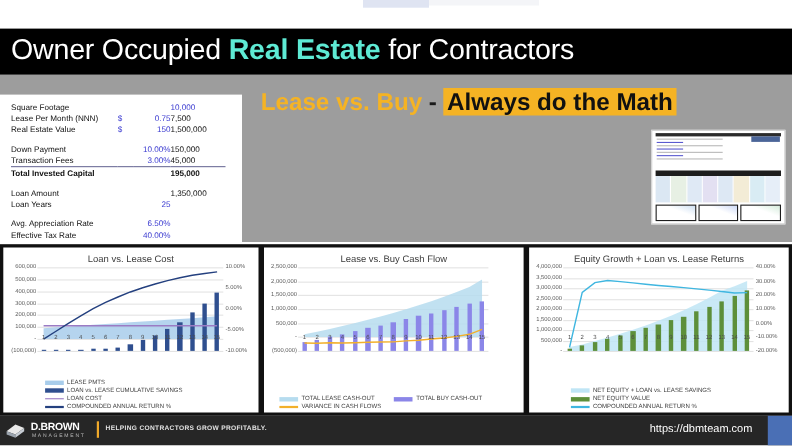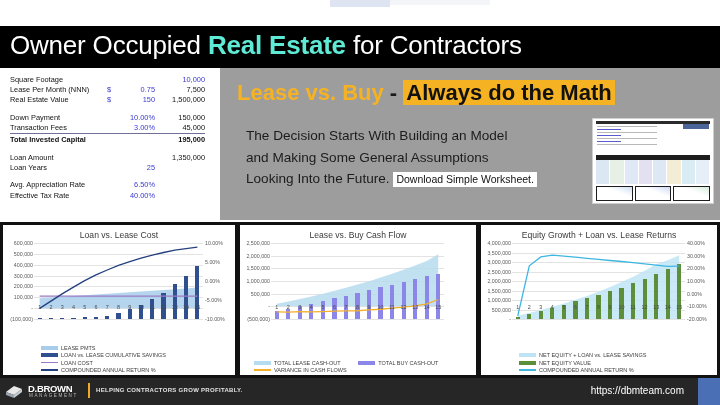--- a/index.html
+++ b/index.html
@@ -14,29 +14,29 @@
   .eyebrow-artifact2{position:absolute;left:390px;top:0px;width:100px;height:5px;background:#f4f5f8;}
 
   
   .titlebar{position:absolute;left:0;top:26px;width:720px;height:42px;background:#000;}
   .titlebar .t{position:absolute;left:10px;top:4px;font-size:26px;color:#ffffff;font-weight:400;
     letter-spacing:-0.2px;white-space:nowrap;}
   .titlebar .t .hl{color:#5eead4;font-weight:700;}
 
   
   .bodyband{position:absolute;left:0;top:68px;width:720px;height:152px;background:#9d9d9d;}
-  .tablepanel{position:absolute;left:0;top:68px;width:220px;height:152px;background:#ffffff;}
+  .tablepanel{position:absolute;left:0;top:86px;width:220px;height:152px;background:#ffffff;}
 
   
   table.fin{position:absolute;left:10px;top:6px;border-collapse:collapse;font-size:7.4px;color:#111;}
   table.fin td{padding:0.6px 0;line-height:9.2px;white-space:nowrap;vertical-align:bottom;}
   td.lbl{width:97px;text-align:left;}
   td.sym{width:14px;text-align:left;color:#3a3ad0;}
   td.mid{width:34px;text-align:right;color:#3a3ad0;padding-right:6px;}
-  td.val{width:50px;text-align:right;color:#111;}
+  td.val{width:50px;text-align:left;color:#111;}
   td.val.blue{color:#3a3ad0;}
   tr.spacer td{height:7px;padding:0;line-height:7px;}
   tr.bold td{font-weight:bold;}
   tr.ruled td{border-top:1.2px solid #6f6f9a;padding-top:1.2px;}
 
   
   .lvb{position:absolute;left:237px;top:80px;font-size:22px;font-weight:700;white-space:nowrap;}
   .lvb .y{color:#f5b324;}
   .lvb .d{color:#1a1a1a;}
   .lvb .hlbox{background:#f5b324;color:#111;padding:0 3px;}
@@ -182,28 +182,20 @@
           <td class="val"></td>
         </tr>
       </tbody>
     </table>
   </div>
 
   <div class="lvb">
     <span class="y">Lease vs. Buy</span><span class="d"> - </span><span class="hlbox">Always do the Math</span>
   </div>
 
-  <div class="desc">
-    <div>The Decision Starts With Building an Model</div>
-    <div>and Making Some General Assumptions</div>
-    <div>
-      <span>Looking Into the Future.</span>
-      <span class="dl-btn">Download Simple Worksheet.</span>
-    </div>
-  </div>
 
   <div class="thumb">
     <div class="th-hdr"></div>
     <div class="th-logo"></div>
     <div class="th-lines">
       <i></i>
         <i class="b"></i>
         <i></i>
         <i class="b"></i>
         <i></i>

